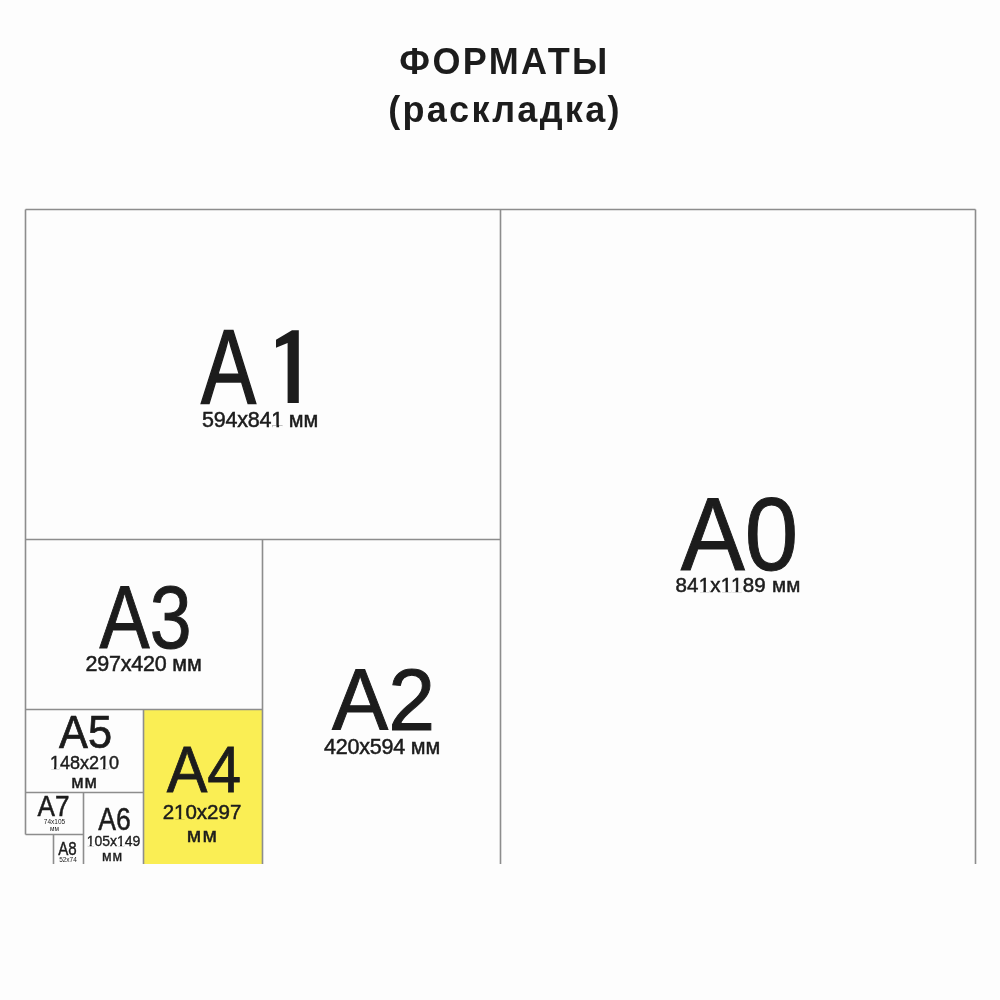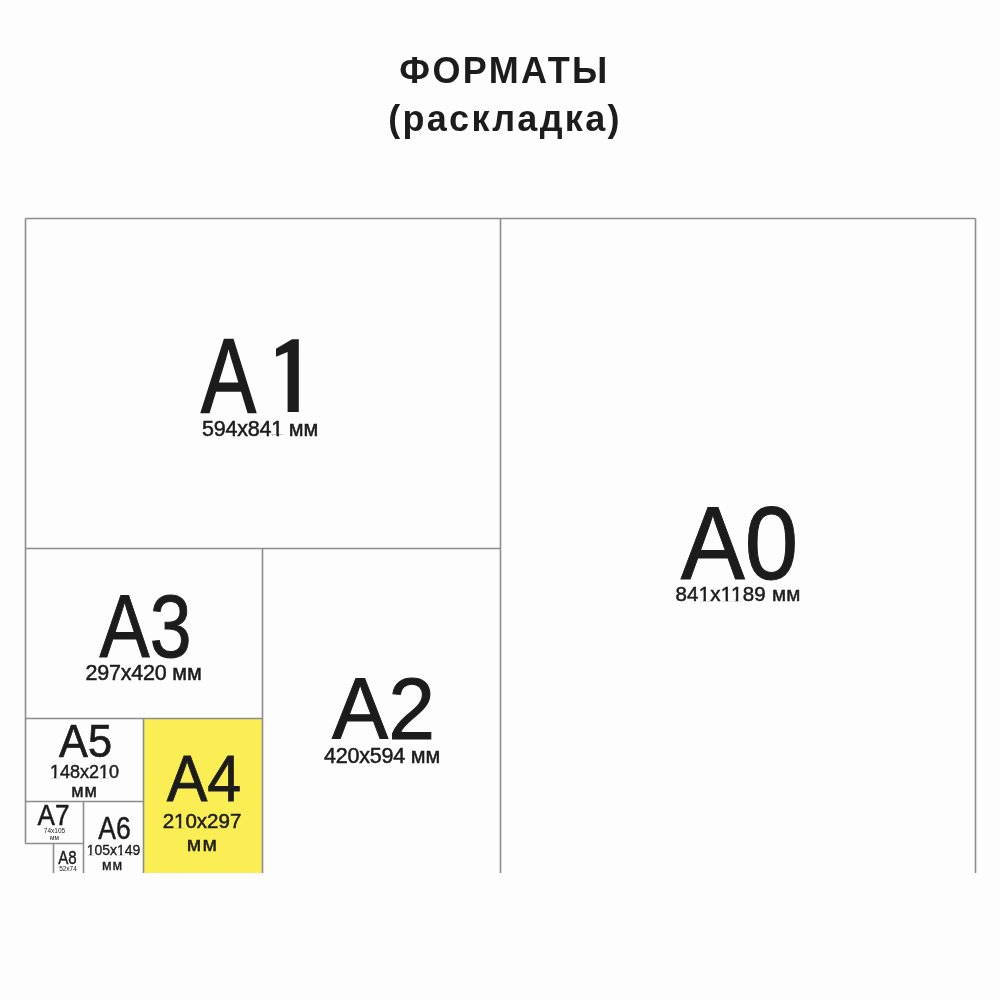--- a/index.html
+++ b/index.html
@@ -1,17 +1,17 @@
 <!DOCTYPE html>
 <html><head>
 <meta charset="utf-8">
 <style>
   html,body{margin:0;padding:0;background:#fdfdfd;}
   .page{position:relative;width:1000px;height:864px;background:#fdfdfd;overflow:hidden;
-        font-family:"Liberation Sans", sans-serif;margin-top:9px;}
+        font-family:"Liberation Sans", sans-serif;}
   svg text{font-family:"Liberation Sans", sans-serif;}
 </style>
 </head>
 <body>
 
 <div class="page">
 <svg width="1000" height="1000" viewBox="0 0 1000 1000">
 
   <rect x="0" y="0" width="1000" height="1000" fill="#fdfdfd"></rect>
 

